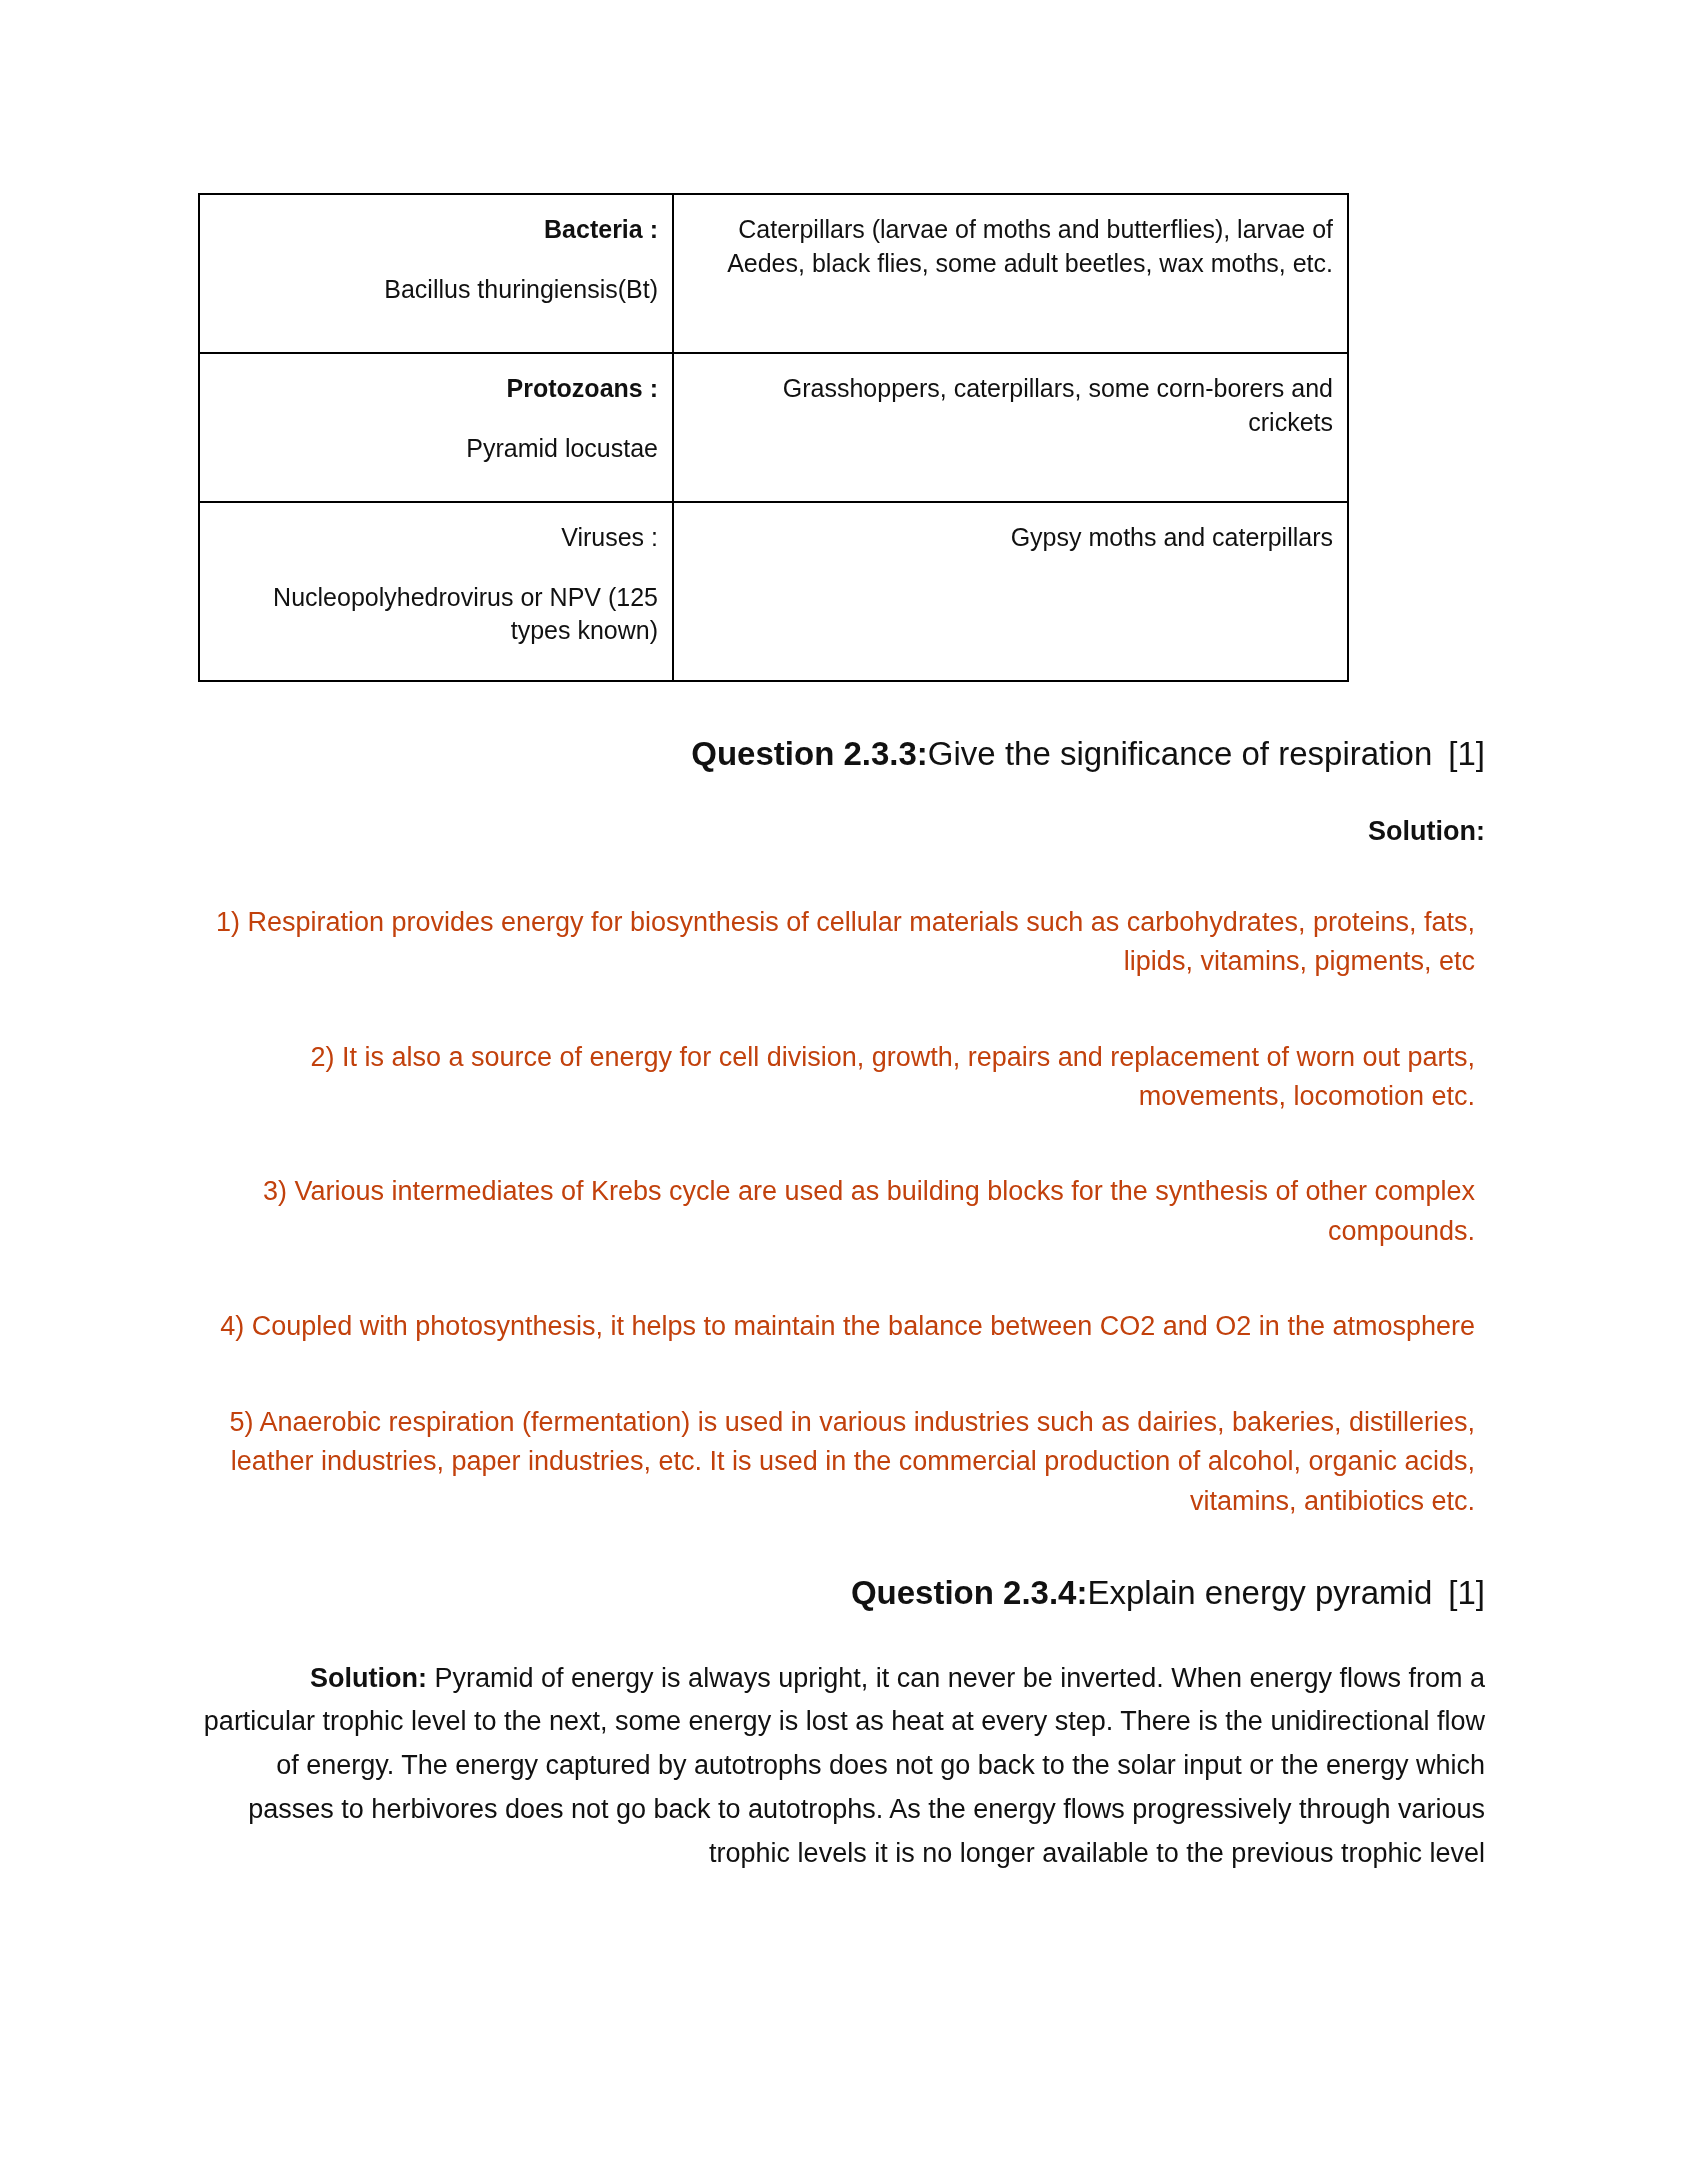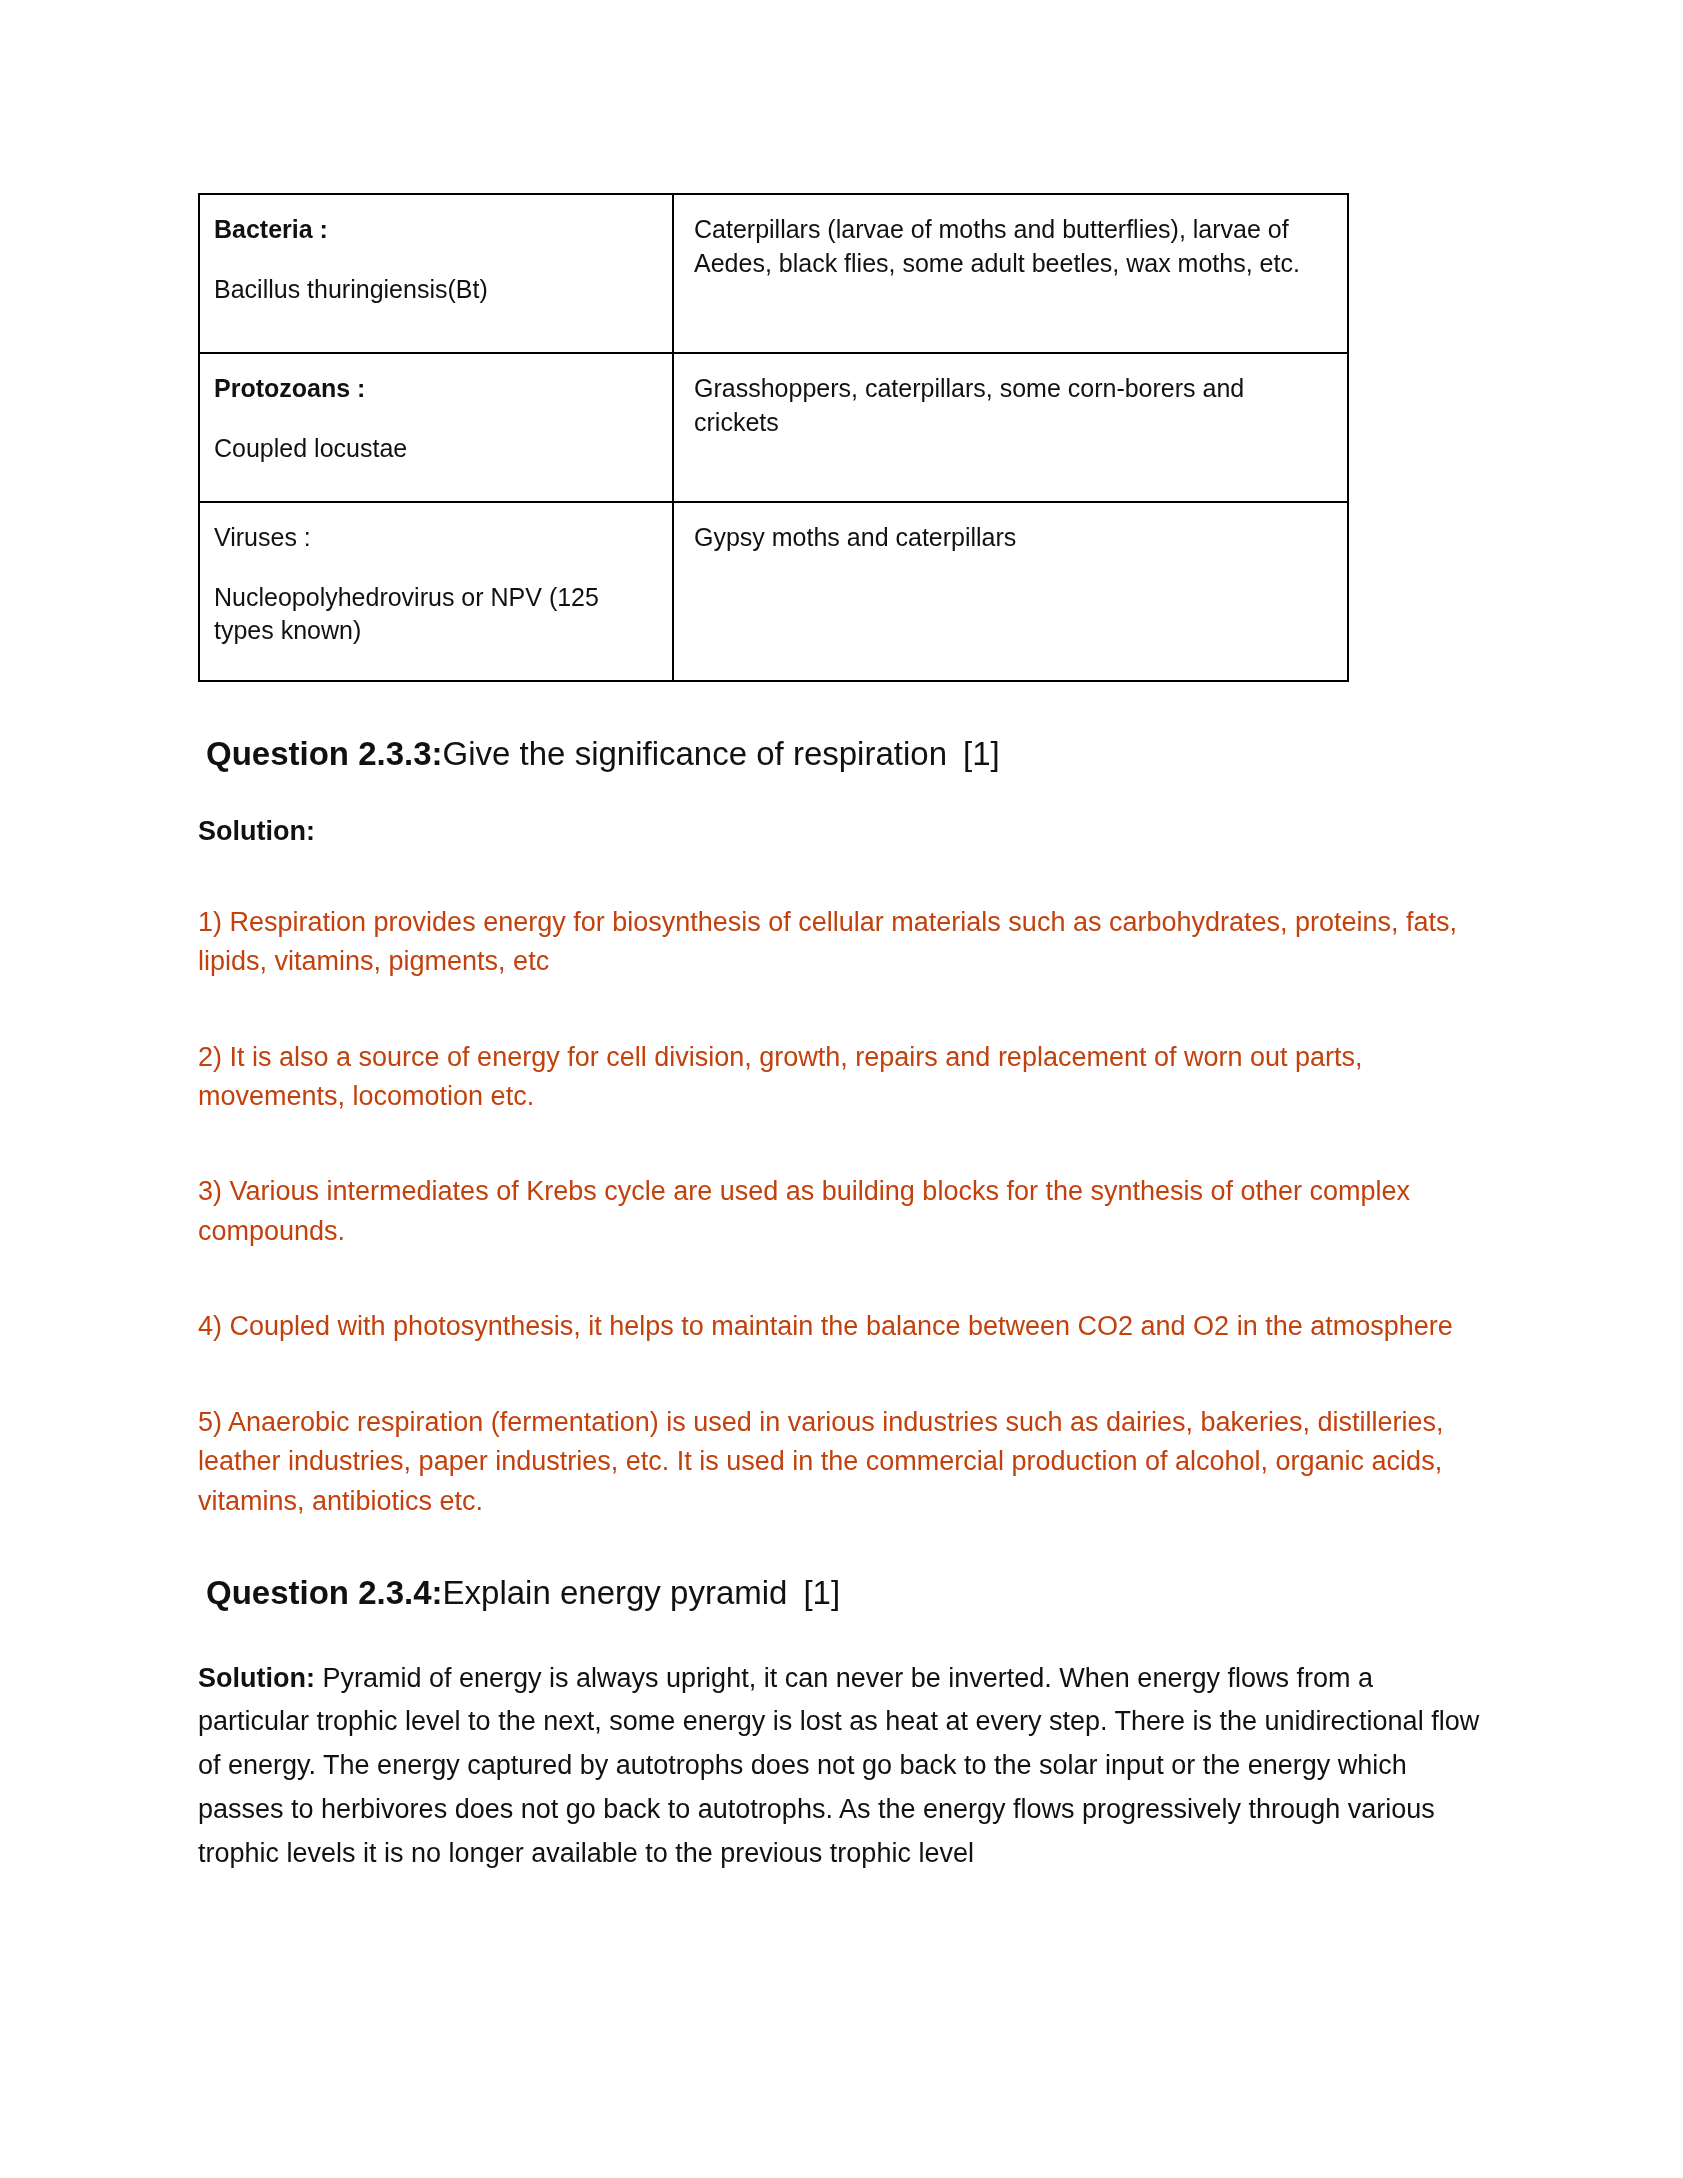--- a/index.html
+++ b/index.html
@@ -17,20 +17,21 @@
   }
 
   .page {
     position: relative;
     width: 1683px;
     height: 1896px;
     background: #ffffff;
     box-sizing: border-box;
     padding: 0;
     overflow: hidden;
+    text-align: right;
   }
 
   .content {
     position: absolute;
     left: 198px;
     top: 193px;
     width: 1287px;
   }
 
   
@@ -131,21 +132,21 @@
           </td>
           <td class="col-targets">
             <span class="targets-text">Caterpillars (larvae of moths and butterflies), larvae of Aedes, black flies, some adult beetles, wax moths, etc.</span>
           </td>
         </tr>
 
 
         <tr class="row-protozoans">
           <td class="col-organism">
             <span class="org-name">Protozoans :</span>
-            <span class="org-species">Coupled locustae</span>
+            <span class="org-species">Pyramid locustae</span>
           </td>
           <td class="col-targets">
             <span class="targets-text">Grasshoppers, caterpillars, some corn-borers and crickets</span>
           </td>
         </tr>
 
         <tr class="row-viruses">
           <td class="col-organism">
             <span class="org-name plain">Viruses :</span>
             <span class="org-species">Nucleopolyhedrovirus or NPV (125 types known)</span>

